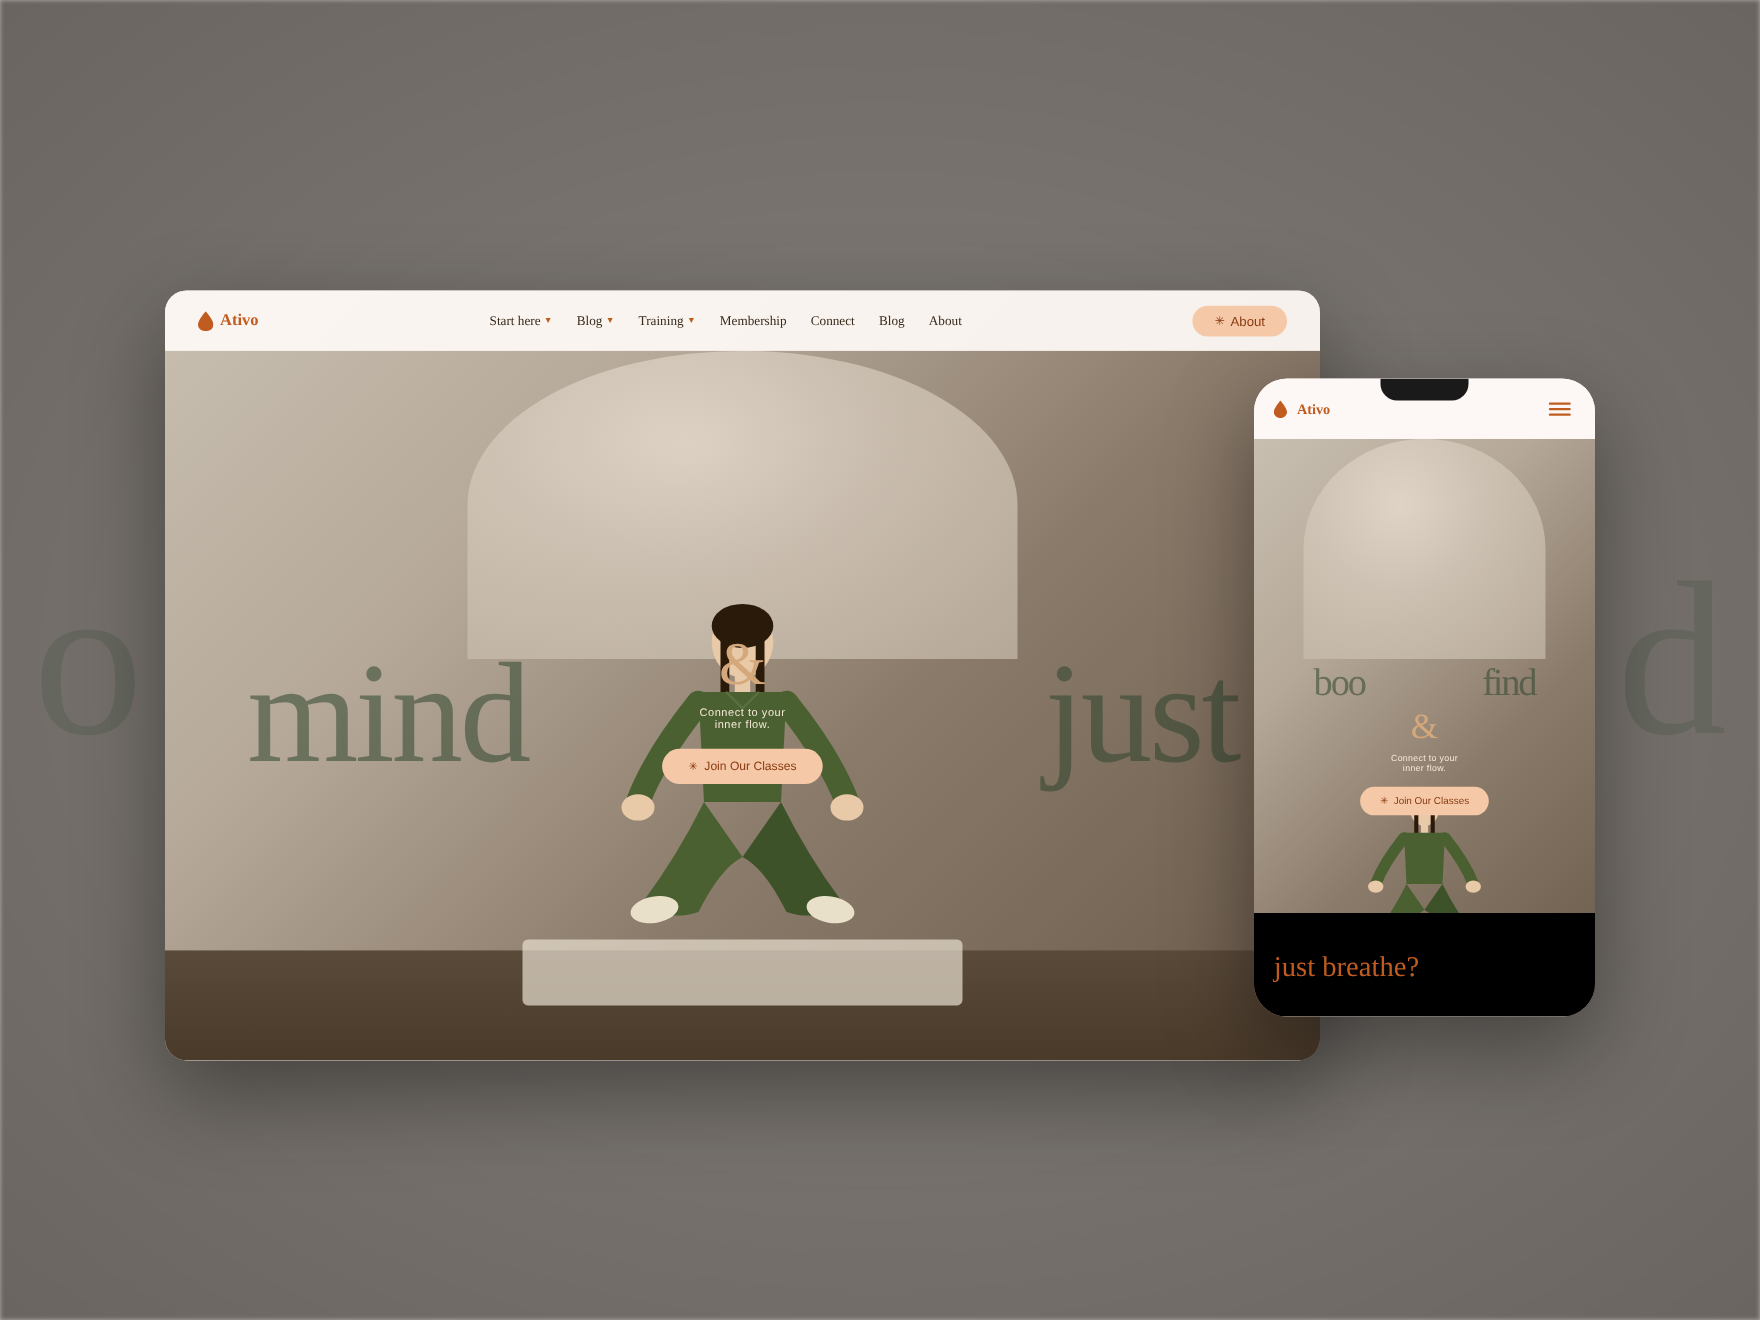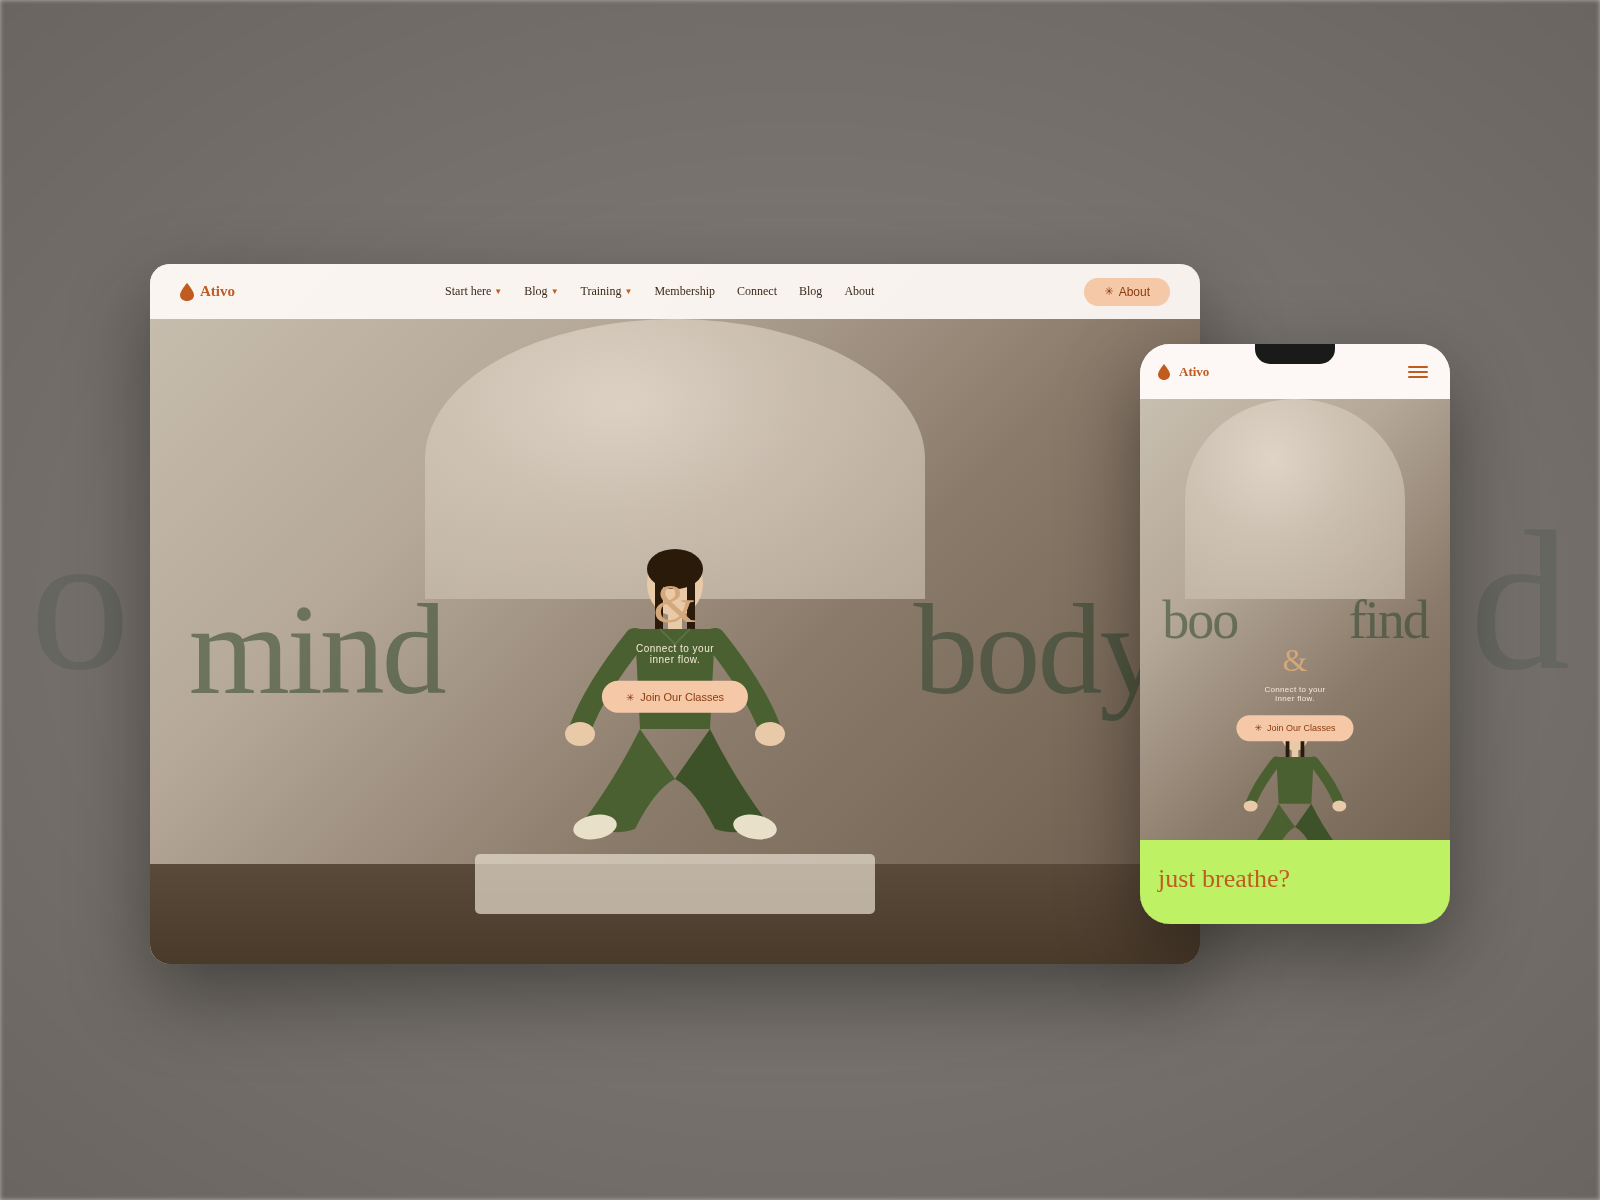--- a/index.html
+++ b/index.html
@@ -306,21 +306,21 @@
       opacity: 0.8;
     }
 
     .mobile-hero-big-text {
       position: absolute;
       top: 42%;
       left: 50%;
       transform: translate(-50%, -50%);
       width: 100%;
       text-align: center;
-      font-size: 54px;
+      font-size: 35px;
       color: rgba(45, 70, 45, 0.55);
       font-weight: 300;
       letter-spacing: -2px;
       pointer-events: none;
       line-height: 1;
       white-space: nowrap;
     }
 
     .mobile-hero-center {
       position: absolute;
@@ -380,22 +380,22 @@
       border-radius: 3px;
       opacity: 0.7;
     }
 
     
     .mobile-bottom-section {
       position: absolute;
       bottom: 0;
       left: 0;
       right: 0;
-      height: 84px;
-      background: #bef264;
+      height: 94px;
+      background: #000000;
     }
 
     .mobile-cursive-text {
       position: absolute;
       bottom: 30px;
       left: 18px;
       font-size: 26px;
       color: #c15c20;
       font-family: cursive;
       font-weight: 400;
@@ -501,21 +501,21 @@
 
     <div class="desktop-hero">
 
       <div class="hero-bg-wall"></div>
 
       <div class="hero-floor"></div>
       <div class="hero-rug"></div>
 
       <div class="hero-big-text">
         <span style="margin-right: 220px;">mind</span>
-        <span style="margin-left: 220px;">body</span>
+        <span style="margin-left: 220px;">just</span>
       </div>
 
       <svg class="person-svg" viewBox="0 0 300 380" fill="none" xmlns="http://www.w3.org/2000/svg">
 
         <ellipse cx="150" cy="55" rx="28" ry="32" fill="#e8c9a8"></ellipse>
 
         <ellipse cx="150" cy="40" rx="28" ry="20" fill="#2a1a0a"></ellipse>
         <rect x="130" y="40" width="8" height="80" rx="4" fill="#2a1a0a"></rect>
         <rect x="162" y="40" width="8" height="80" rx="4" fill="#2a1a0a"></rect>
 

